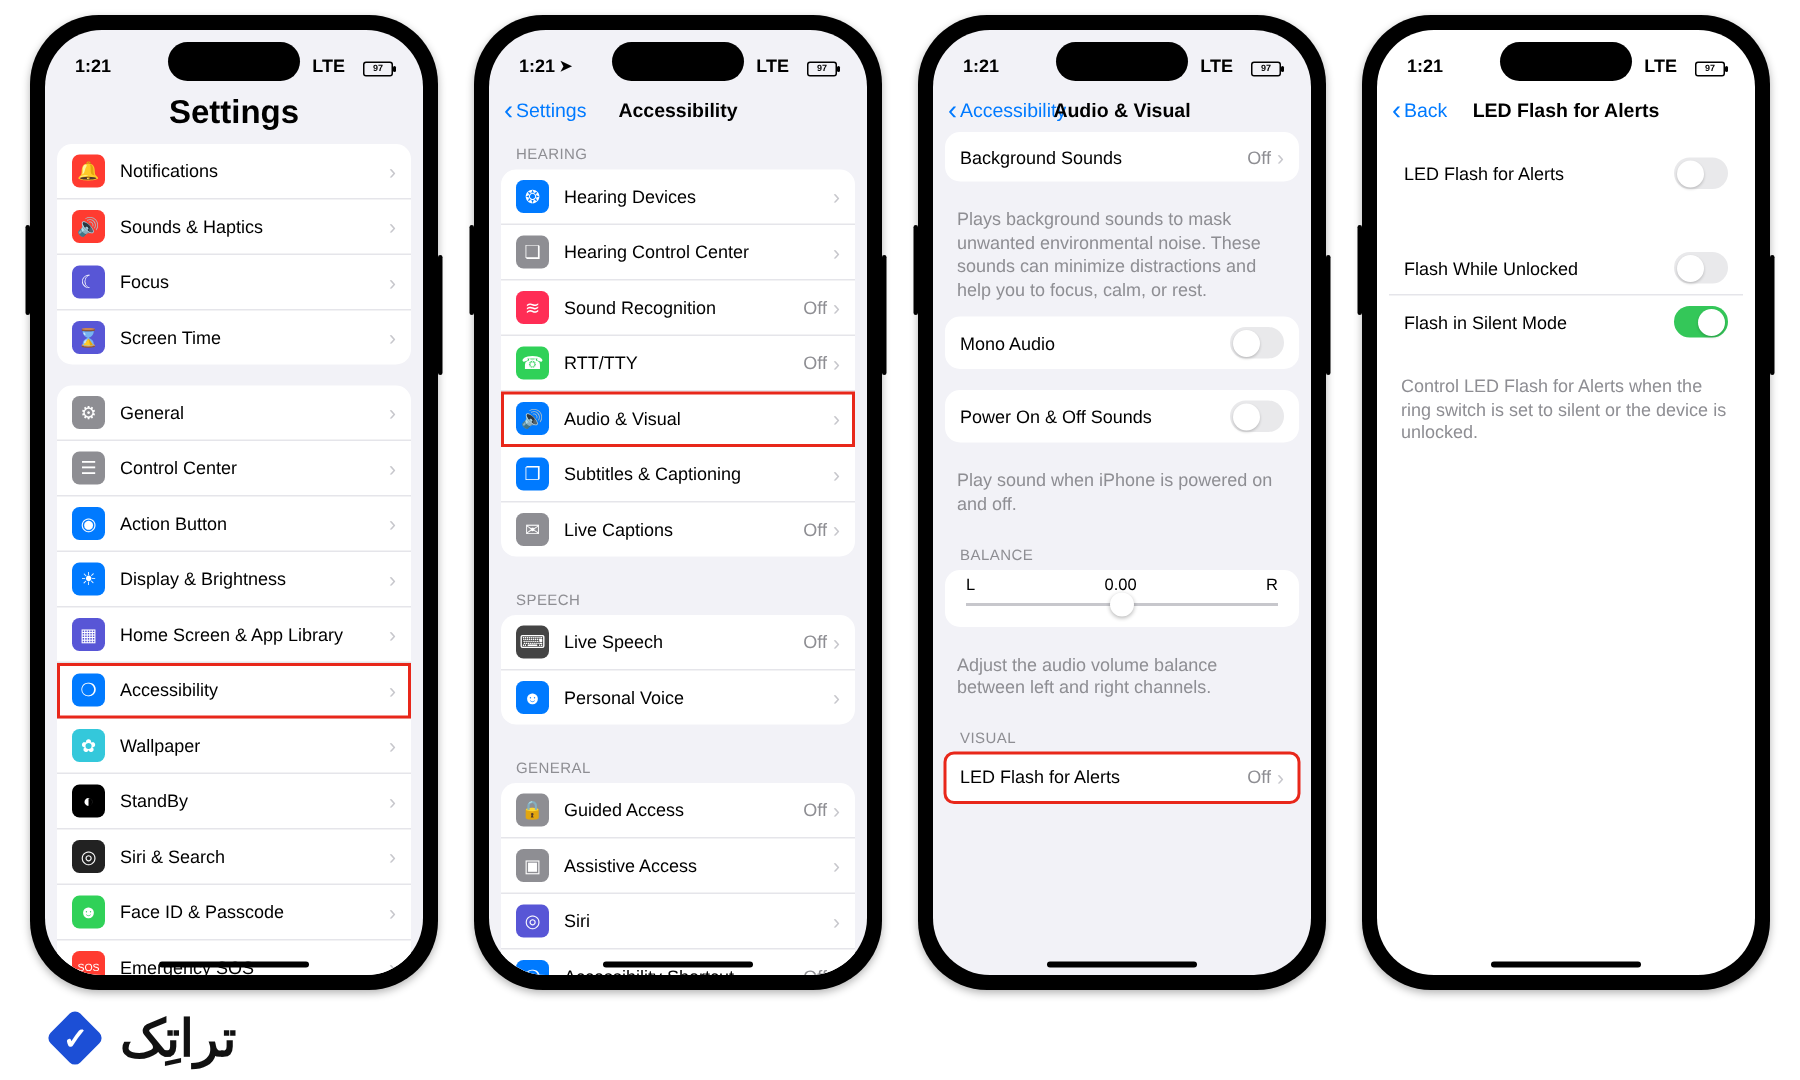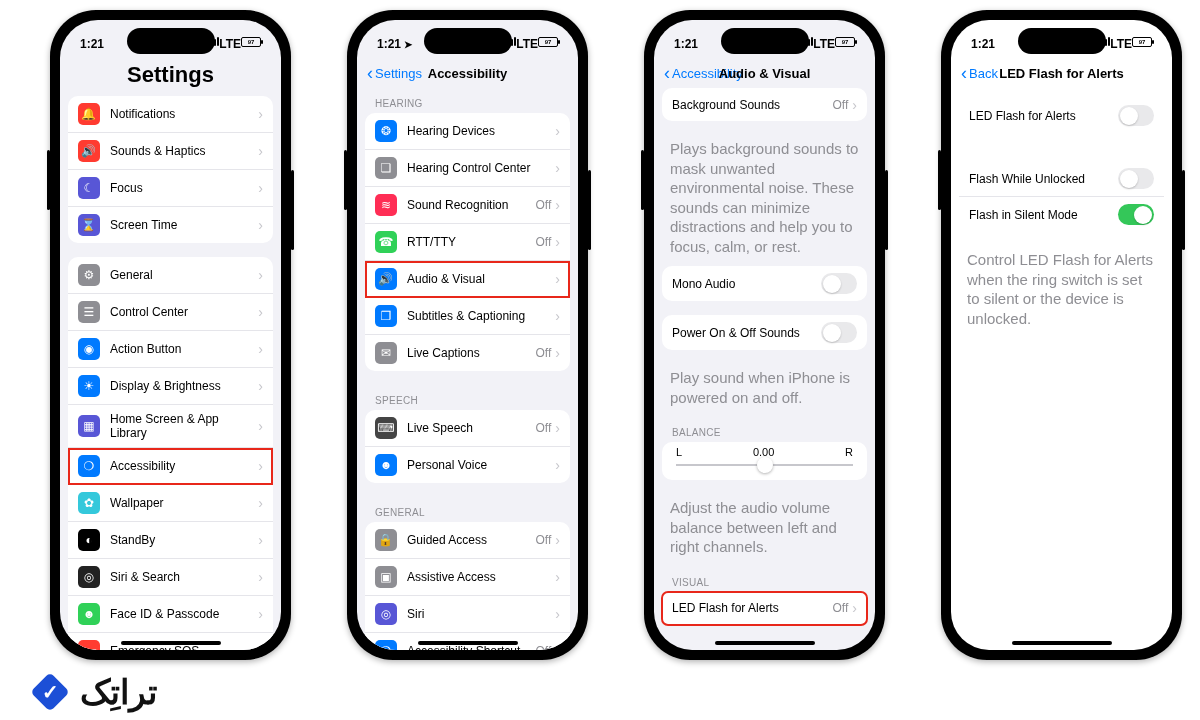--- a/index.html
+++ b/index.html
@@ -1,27 +1,27 @@
 <!DOCTYPE html>
 <html><head>
 <meta charset="utf-8">
 <style>
 * { margin:0; padding:0; box-sizing:border-box; font-family:-apple-system,Helvetica,Arial,sans-serif; }
 body { background:#fff; width:1200px; height:720px; overflow:hidden; position:relative; }
 .stage { display:flex; gap:24px; padding:10px 18px; justify-content:center; }
-.phone { width:272px; height:650px; background:#000; border-radius:46px; padding:10px; position:relative; box-shadow:0 2px 6px rgba(0,0,0,.3);margin-left:32px; }
+.phone { width:272px; height:650px; background:#000; border-radius:46px; padding:10px; position:relative; box-shadow:0 2px 6px rgba(0,0,0,.3); }
 .phone::before, .phone::after { content:""; position:absolute; background:#000; border-radius:2px; }
 .phone::before { left:-3px; top:140px; width:3px; height:60px; }
 .phone::after  { right:-3px; top:160px; width:3px; height:80px; }
 .screen { width:100%; height:100%; background:#f2f2f7; border-radius:38px; overflow:hidden; position:relative; }
 .screen.white { background:#fff; }
 .island { position:absolute; top:8px; left:50%; transform:translateX(-50%); width:88px; height:26px; background:#000; border-radius:16px; z-index:10; }
 .status { display:flex; justify-content:space-between; align-items:center; padding:12px 20px 2px; font-size:12px; font-weight:600; height:38px; }
 .status .left{display:flex;align-items:center;gap:3px;}
-.status .right { display:flex; align-items:flex-start; gap:0; }
+.status .right { display:flex; align-items:flex-end; gap:12px; }
 .sig { display:inline-flex; align-items:flex-end; gap:1px; }
 .sig i { width:2px; background:#000; border-radius:1px; }
 .sig i:nth-child(1){height:3px}.sig i:nth-child(2){height:5px}.sig i:nth-child(3){height:7px}.sig i:nth-child(4){height:9px}
 .bat { width:20px; height:10px; border:1px solid #000; border-radius:2px; position:relative; display:inline-flex; align-items:center; justify-content:center; font-size:6px; font-weight:700; }
 .bat::after { content:""; position:absolute; right:-3px; top:2px; width:2px; height:4px; background:#000; border-radius:1px; }
 .nav { display:flex; align-items:center; padding:6px 10px; font-size:13px; position:relative; height:30px; }
 .back { color:#007aff; display:flex; align-items:center; gap:2px; }
 .back .chev { font-size:18px; line-height:1; }
 .nav .title { position:absolute; left:0; right:0; text-align:center; font-weight:600; font-size:13px; pointer-events:none; }
 .big-title { font-size:22px; font-weight:700; padding:4px 14px 8px; text-align:center;}
@@ -33,21 +33,21 @@
 .row:last-child { border-bottom:none; }
 .row.highlight { outline:2.5px solid #e8271a; outline-offset:-2px; position:relative; z-index:2;}
 .ico { width:22px; height:22px; border-radius:5px; margin-right:10px; display:flex; align-items:center; justify-content:center; font-size:12px; color:#fff; flex-shrink:0; }
 .row .lbl { flex:1; color:#000; }
 .row .val { color:#8e8e93; font-size:12px; margin-right:4px; }
 .row .chev { color:#c7c7cc; font-size:14px; }
 .toggle { width:36px; height:21px; border-radius:11px; background:#e9e9eb; position:relative; }
 .toggle.on { background:#34c759; }
 .toggle::after { content:""; position:absolute; width:18px; height:18px; background:#fff; border-radius:50%; top:1.5px; left:2px; box-shadow:0 1px 2px rgba(0,0,0,.2); }
 .toggle.on::after { left:16px; }
-.foot { font-size:15px; color:#8e8e93; padding:4px 16px 10px; line-height:1.3; }
+.foot { font-size:12px; color:#8e8e93; padding:4px 16px 10px; line-height:1.3; }
 .slider-row { padding:4px 14px 8px; }
 .slider-lbls { display:flex; justify-content:space-between; font-size:11px; margin-bottom:2px; }
 .slider-track { height:2px; background:#c7c7cc; position:relative; margin:6px 0; }
 .slider-track::after { content:""; position:absolute; left:50%; top:-7px; transform:translateX(-50%); width:16px; height:16px; background:#fff; border-radius:50%; box-shadow:0 1px 3px rgba(0,0,0,.3); }
 .homebar { position:absolute; bottom:5px; left:50%; transform:translateX(-50%); width:100px; height:4px; background:#000; border-radius:3px; }
 .watermark { position:absolute; bottom:6px; left:28px; display:flex; align-items:center; gap:8px; }
 .wm-logo { width:44px; height:44px; position:relative; }
 .wm-logo::before { content:""; position:absolute; width:28px; height:28px; background:#1c4fd6; transform:rotate(45deg); top:8px; left:8px; border-radius:5px; }
 .wm-logo::after { content:"✓"; position:absolute; color:#fff; font-size:20px; font-weight:800; top:10px; left:14px; }
 .wm-text { font-size:34px; font-weight:700; color:#111; font-family:Liberation Serif, serif; }

